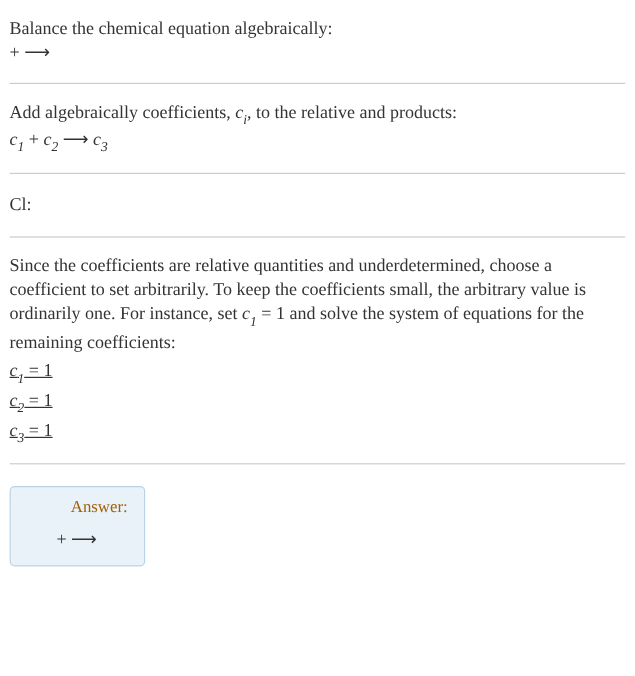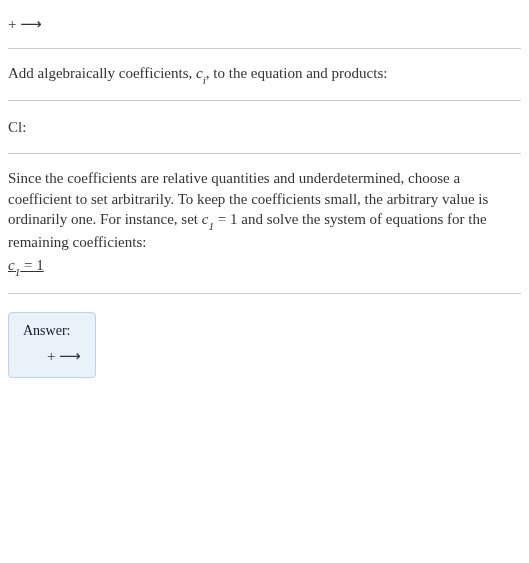--- a/index.html
+++ b/index.html
@@ -50,62 +50,69 @@
     }
     .answer-box {
       display: inline-block;
       background: #e9f2f9;
       border: 1px solid #b8d4e8;
       border-radius: 4px;
       padding: 10px 14px 12px 14px;
       margin-top: 4px;
     }
     .answer-label {
-      color: #0f172a;
+      color: #a16207;
       font-size: 14px;
       margin-bottom: 8px;
+      margin-left: 36px;
     }
     .answer-eq {
       padding-left: 24px;
     }
     p {
       line-height: 1.35;
     }
   </style>
 </head>
 <body>
 
 <div class="section">
+  <p>Balance the chemical equation algebraically:</p>
   <p class="math"><span class="arrow"> +  ⟶ </span></p>
 </div>
 
 <div class="divider"></div>
 
 <div class="section">
   <p>
-    <span>Add algebraically coefficients, </span><span class="math"><span>c</span><span class="sub">i</span></span><span>, to the equation and products:</span>
+    <span>Add algebraically coefficients, </span><span class="math"><span>c</span><span class="sub">i</span></span><span>, to the relative and products:</span>
+  </p>
+  <p class="math">
+    <span>c</span><span class="sub">1</span><span class="arrow"> + </span><span>c</span><span class="sub">2</span><span class="arrow">  ⟶ </span><span>c</span><span class="sub">3</span>
   </p>
 </div>
 
 <div class="divider"></div>
 
 <div class="section">
   <div class="table-row">
     <span class="elem-label">Cl:</span>
   </div>
 </div>
 
 <div class="divider"></div>
 
 <div class="section">
   <p>
     <span>Since the coefficients are relative quantities and underdetermined, choose a coefficient to set arbitrarily. To keep the coefficients small, the arbitrary value is ordinarily one. For instance, set </span><span class="math"><span>c</span><span class="sub">1</span><span class="arrow"> = 1</span></span><span> and solve the system of equations for the remaining coefficients:</span>
   </p>
   <div class="coef-lines">
     <div class="math"><span>c</span><span class="sub">1</span><span class="arrow"> = 1</span></div>
+    <div class="math"><span>c</span><span class="sub">2</span><span class="arrow"> = 1</span></div>
+    <div class="math"><span>c</span><span class="sub">3</span><span class="arrow"> = 1</span></div>
   </div>
 </div>
 
 <div class="divider"></div>
 
 <div class="section">
   <div class="answer-box">
     <div class="answer-label">Answer:</div>
     <div class="answer-eq math"><span class="arrow"> +  ⟶ </span></div>
   </div>

